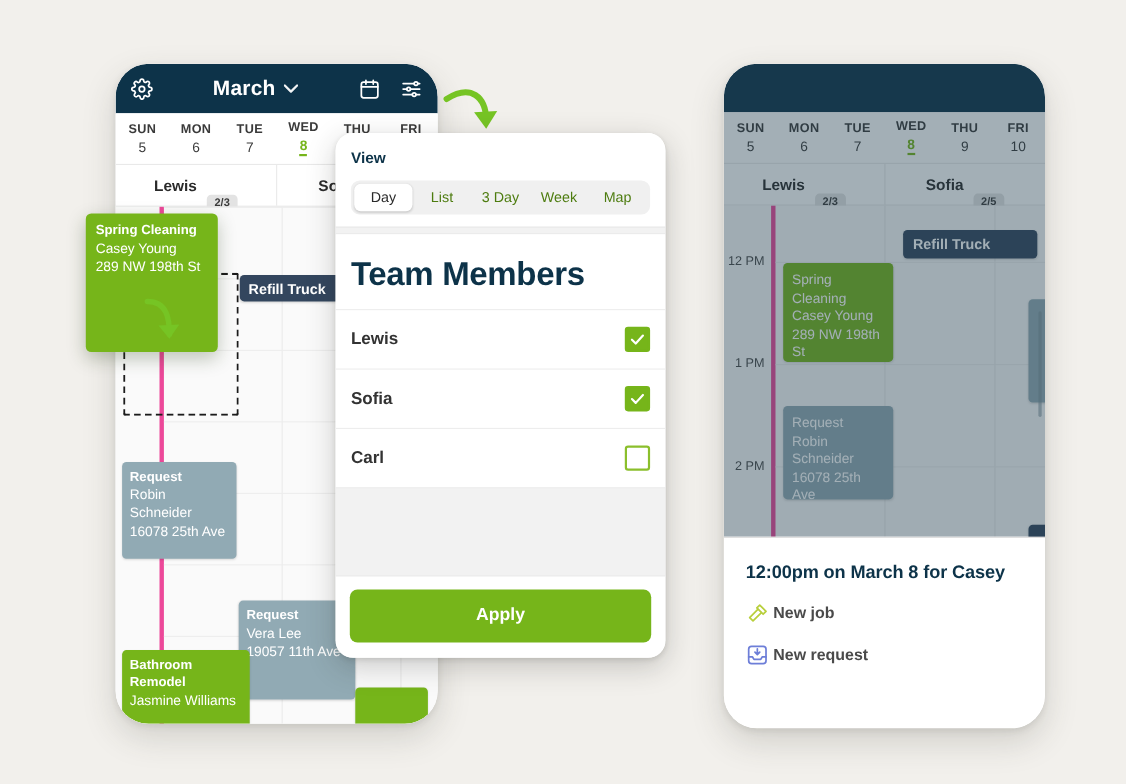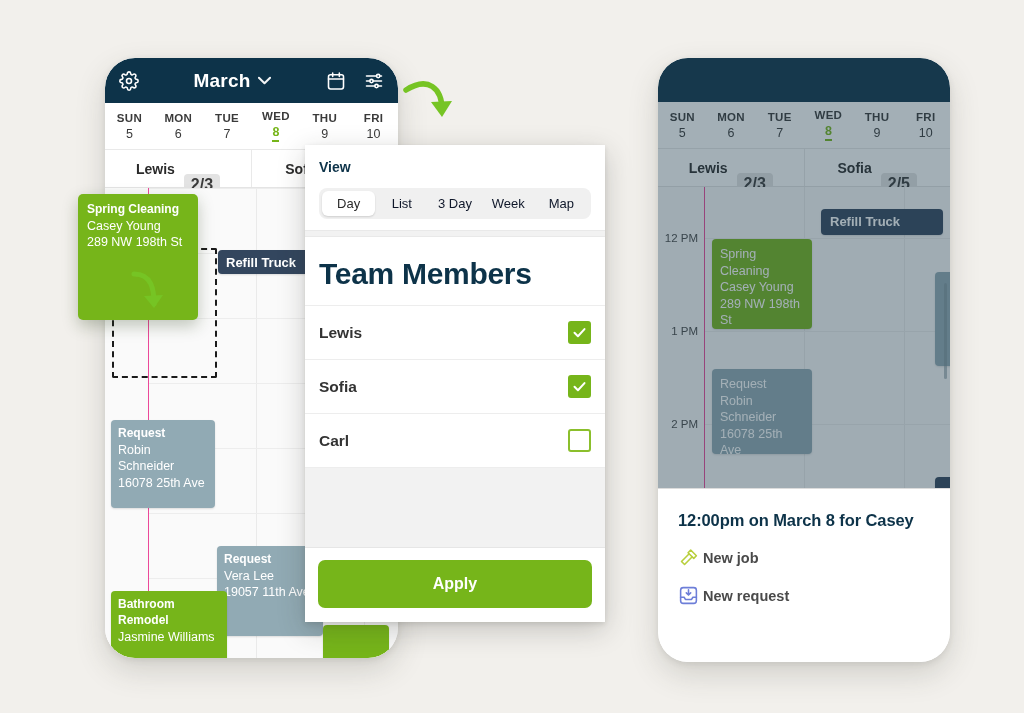--- a/index.html
+++ b/index.html
@@ -61,29 +61,29 @@
     position: absolute; left: 0; right: 0; top: 92px; height: 38px;
     background: #fff; display: flex; border-bottom: 1px solid #e4e4e4;
   }
   .member {
     flex: 1; display: flex; align-items: center; justify-content: center; gap: 9px;
     border-right: 1px solid #e9e9e9;
   }
   .member:last-child { border-right: none; }
   .member .mname { font-size: 14px; font-weight: bold; color: #2a2a2a; }
   .member .mcount {
-    font-size: 16px; font-weight: bold; color: #3a3a3a;
+    font-size: 10px; font-weight: bold; color: #3a3a3a;
     background: #e3e3e3; border-radius: 4px; padding: 2px 7px; margin-top: 32px;
   }
 
   
   .calgrid { position: absolute; left: 0; right: 0; top: 130px; bottom: 0; background: #fafafa; }
   .gutter {
     position: absolute; left: 0; top: 0; bottom: 0; width: 44px;
-    border-right: 1px solid #ec4899; background: #fafafa;
+    border-right: 4px solid #ec4899; background: #fafafa;
   }
   .gutlabel {
     position: absolute; right: 6px; font-size: 11.5px; color: #4a4a4a;
     transform: translateY(-50%); white-space: nowrap;
   }
   .colwrap { position: absolute; left: 44px; right: 0; top: 0; bottom: 0; }
   .col { position: absolute; top: 0; bottom: 0; border-right: 1px solid #eaeaea; }
   .hline { position: absolute; left: 0; right: 0; height: 1px; background: #ededed; }
 
   
@@ -126,33 +126,33 @@
   .sheetitem .lbl { font-size: 14.5px; color: #4a4a4a; font-weight: bold; }
   .sicon { width: 21px; height: 21px; flex: 0 0 21px; }
   .sicon svg { width: 100%; height: 100%; display: block; }
 
   
   #flow-arrow { position: absolute; left: 398px; top: 72px; width: 62px; height: 62px; }
 
   
   #view-panel {
     position: absolute; left: 305px; top: 121px; width: 300px; height: 477px;
-    background: #fff; border-radius: 0;
+    background: #fff; border-radius: 16px;
     box-shadow: 0 8px 26px rgba(40,40,35,.22), 0 2px 5px rgba(40,40,35,.12);
-    overflow: hidden; display: flex; flex-direction: column; margin-top: 24px;
+    overflow: hidden; display: flex; flex-direction: column;
   }
   .vp-head { padding: 14px 14px 0 14px; background: #fff; }
   .vp-head .vp-title { font-size: 14px; font-weight: bold; color: #0d3349; }
   .segbar {
     margin-top: 13px; margin-bottom: 11px;
     background: #f0f0f0; border-radius: 8px; padding: 3px;
     display: flex; align-items: flex-end;
   }
   .seg {
-    flex: 1; text-align: center; font-size: 13px; color: #0f172a;
+    flex: 1; text-align: center; font-size: 13px; color: #4d7c0f;
     padding: 5px 0; border-radius: 6px; white-space: nowrap;
   }
   .seg.on { background: #fff; color: #2a2a2a; box-shadow: 0 1px 2px rgba(0,0,0,.14); }
   .vp-divider { height: 7px; background: #f2f2f2; border-top: 1px solid #e9e9e9; border-bottom: 1px solid #e9e9e9; }
   .vp-body { background: #fff; }
   .tm-title {
     font-size: 30px; font-weight: bold; color: #0d3349;
     padding: 20px 14px 14px 14px; letter-spacing: -.3px;
   }
   .tm-row {

